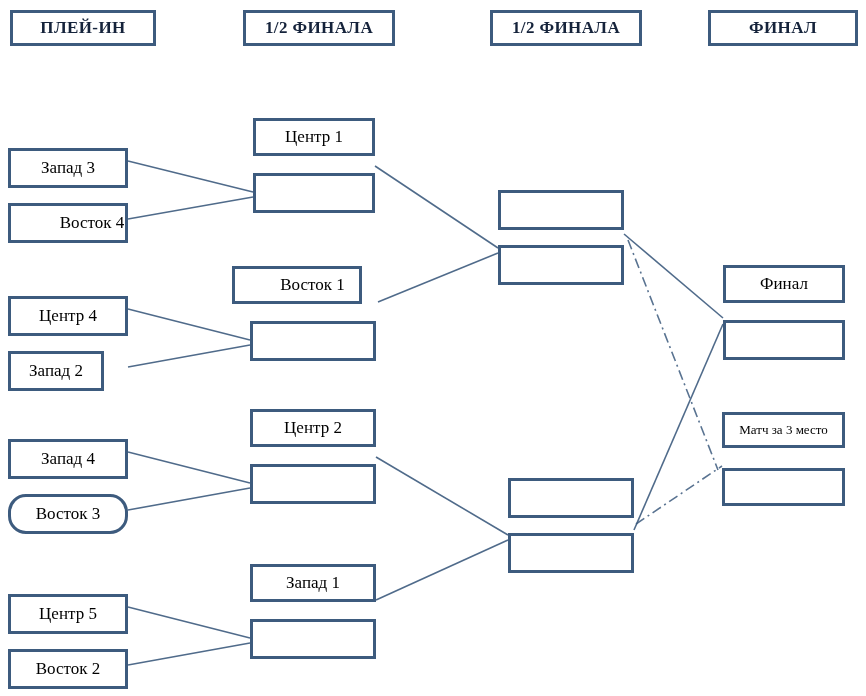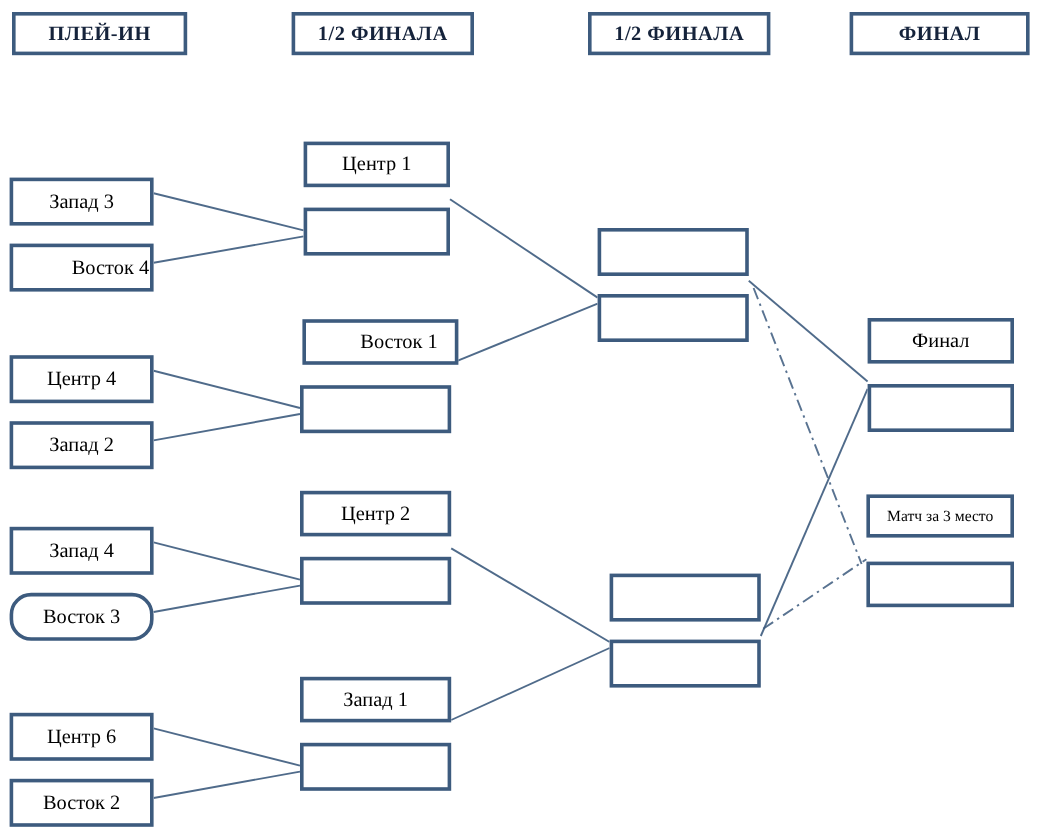--- a/index.html
+++ b/index.html
@@ -90,42 +90,42 @@
       </div>
       <div class="box" style="left: 8px; top: 148px; width: 120px; height: 40px; border-color: rgb(61, 91, 126);">
         <span>Запад 3</span>
       </div>
       <div class="box" style="left: 8px; top: 203px; width: 120px; height: 40px; border-color: rgb(61, 91, 126); padding-left: 48px;">
         <span>Восток 4</span>
       </div>
       <div class="box" style="left: 8px; top: 296px; width: 120px; height: 40px; border-color: rgb(61, 91, 126);">
         <span>Центр 4</span>
       </div>
-      <div class="box" style="left: 8px; top: 351px; width: 120px; height: 40px; border-color: rgb(61, 91, 126);">
+      <div class="box" style="left: 8px; top: 351px; width: 96px; height: 40px; border-color: rgb(61, 91, 126);">
         <span>Запад 2</span>
       </div>
       <div class="box" style="left: 8px; top: 439px; width: 120px; height: 40px; border-color: rgb(61, 91, 126);">
         <span>Запад 4</span>
       </div>
       <div class="box" style="left: 8px; top: 494px; width: 120px; height: 40px; border-color: rgb(61, 91, 126); border-radius: 18px;">
         <span>Восток 3</span>
       </div>
       <div class="box" style="left: 8px; top: 594px; width: 120px; height: 40px; border-color: rgb(61, 91, 126);">
-        <span>Центр 6</span>
+        <span>Центр 5</span>
       </div>
       <div class="box" style="left: 8px; top: 649px; width: 120px; height: 40px; border-color: rgb(61, 91, 126);">
         <span>Восток 2</span>
       </div>
       <div class="box" style="left: 253px; top: 118px; width: 122px; height: 38px; border-color: rgb(61, 91, 126);">
         <span>Центр 1</span>
       </div>
       <div class="box empty" style="left: 253px; top: 173px; width: 122px; height: 40px; border-color: rgb(61, 91, 126);">
         <span></span>
       </div>
-      <div class="box" style="left: 252px; top: 266px; width: 130px; height: 38px; border-color: rgb(61, 91, 126); padding-left: 31px;">
+      <div class="box" style="left: 232px; top: 266px; width: 130px; height: 38px; border-color: rgb(61, 91, 126); padding-left: 31px;">
         <span>Восток 1</span>
       </div>
       <div class="box empty" style="left: 250px; top: 321px; width: 126px; height: 40px; border-color: rgb(61, 91, 126);">
         <span></span>
       </div>
       <div class="box" style="left: 250px; top: 409px; width: 126px; height: 38px; border-color: rgb(61, 91, 126);">
         <span>Центр 2</span>
       </div>
       <div class="box empty" style="left: 250px; top: 464px; width: 126px; height: 40px; border-color: rgb(61, 91, 126);">
         <span></span>

